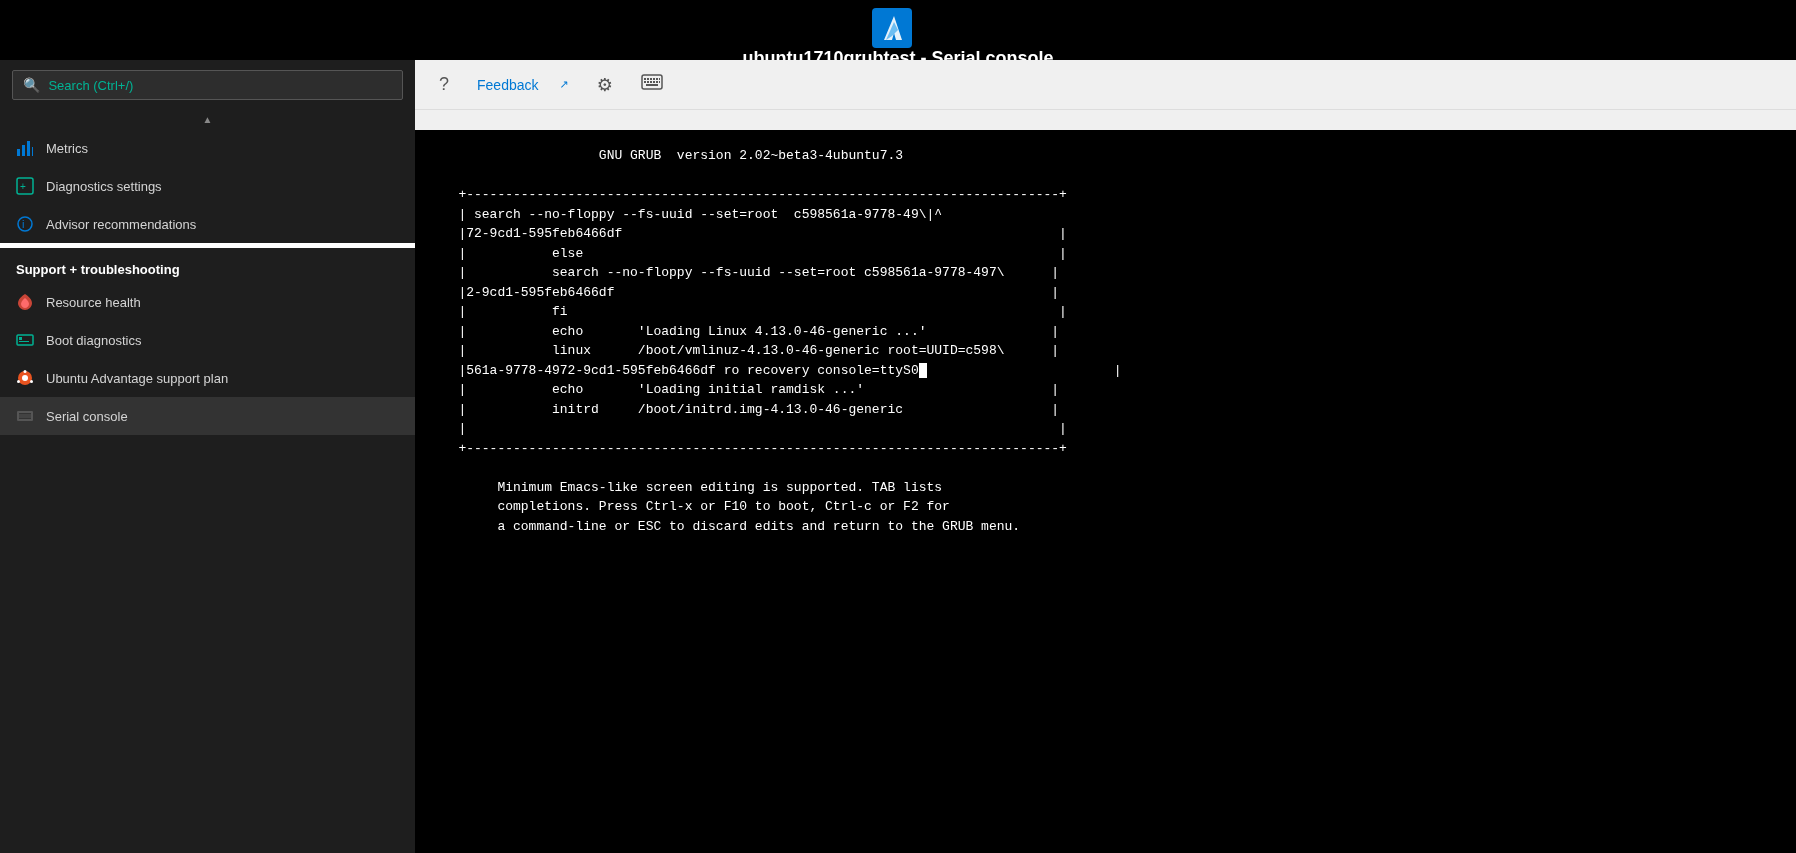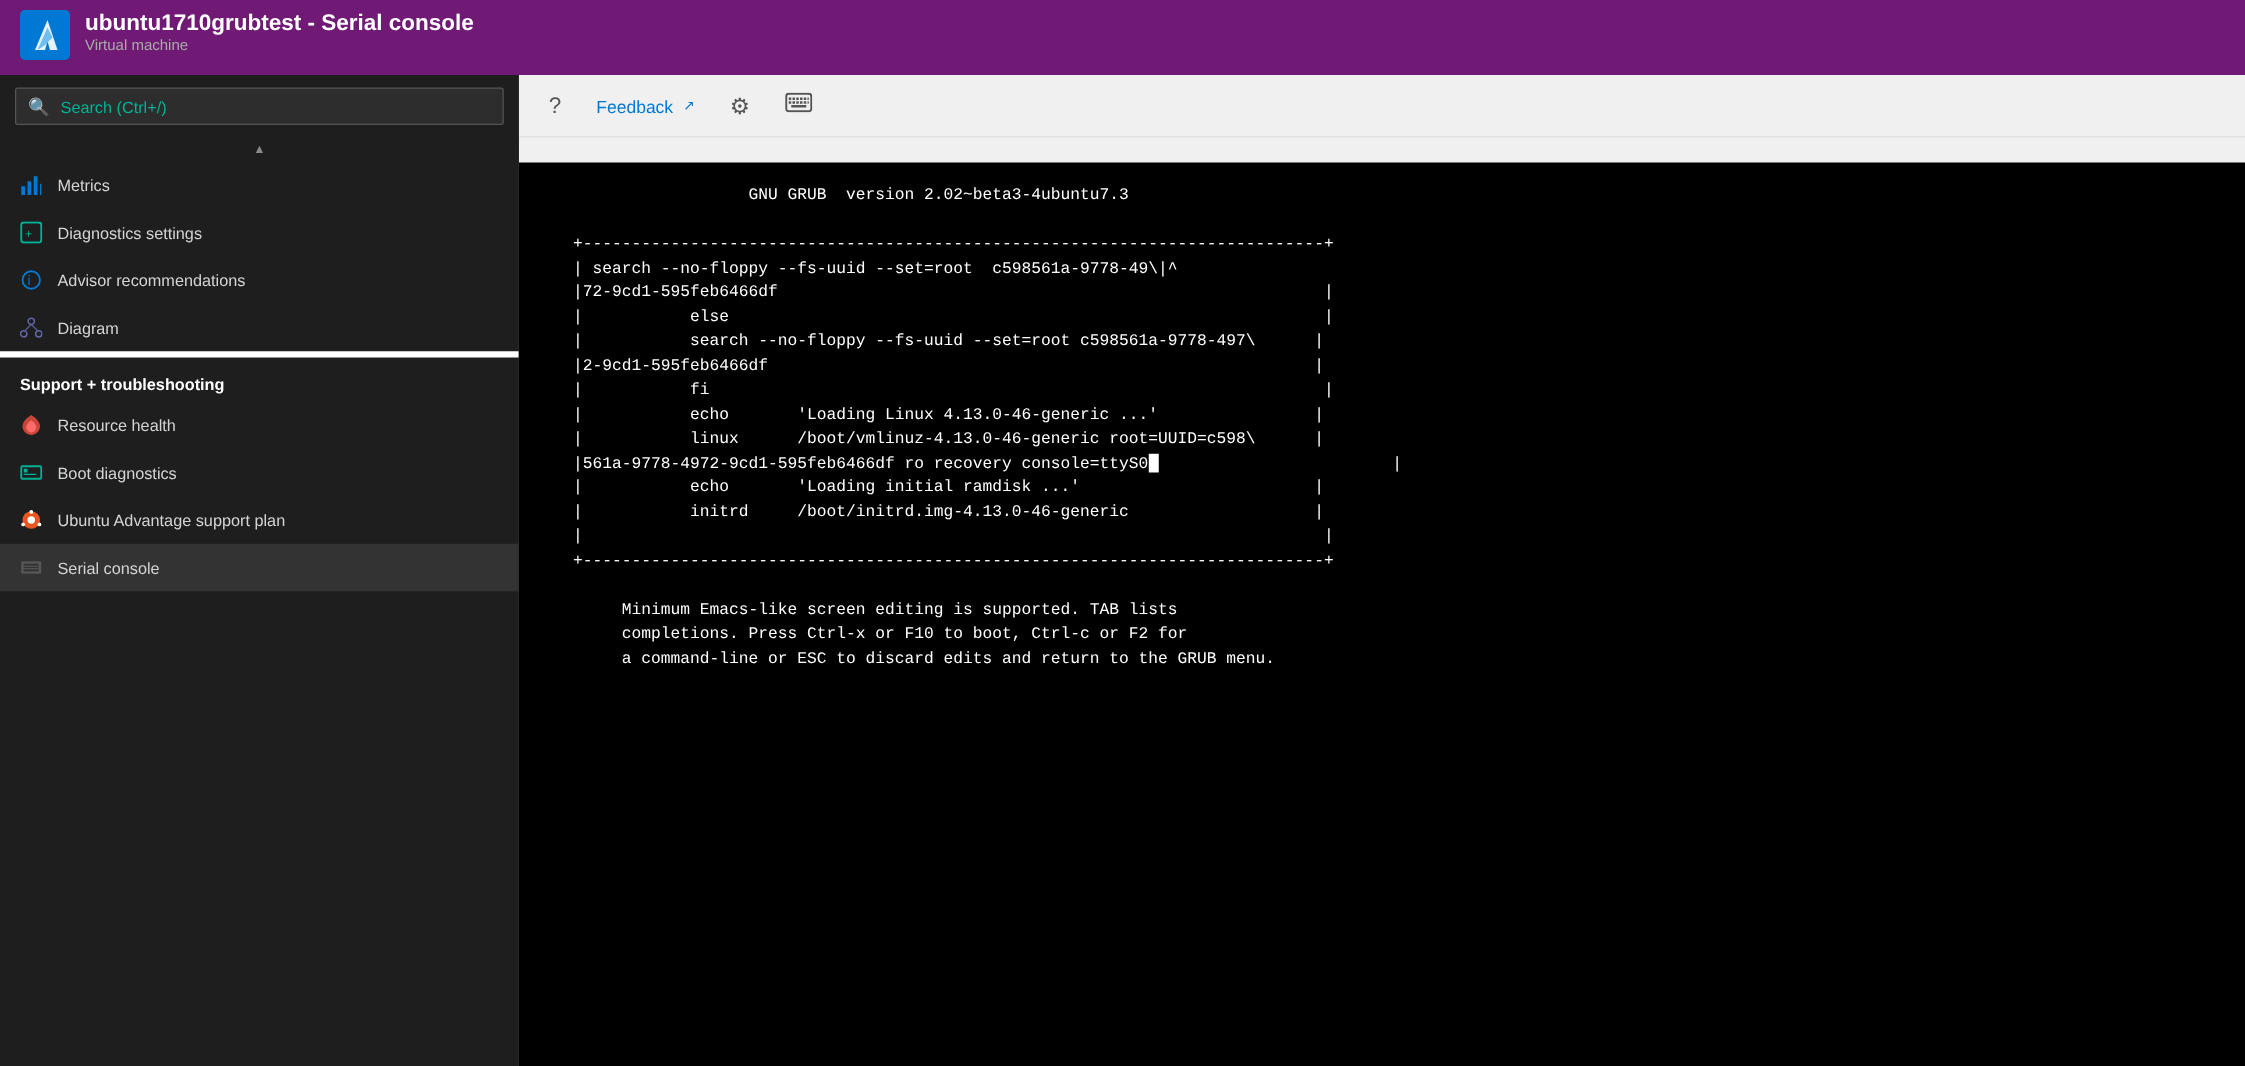--- a/index.html
+++ b/index.html
@@ -1,24 +1,26 @@
 <!DOCTYPE html>
 <html><head>
   <meta charset="utf-8">
   <style>
     * { box-sizing: border-box; margin: 0; padding: 0; }
     body { font-family: 'Segoe UI', sans-serif; background: #1a1a1a; display: flex; flex-direction: column; height: 853px; width: 1796px; overflow: hidden; }
 
     
     .header {
-      background: #701a75;
-      display: flex;
+      background: #000000;
+      display: flex;
+      align-items: center;
       padding: 8px 16px;
       height: 60px;
       flex-shrink: 0;
+      flex-direction: column;
     }
     .header-logo {
       width: 40px;
       height: 40px;
       margin-right: 12px;
       flex-shrink: 0;
     }
     .header-title-block { display: flex; flex-direction: column; }
     .header-title { color: #ffffff; font-size: 18px; font-weight: 600; }
     .header-subtitle { color: #aaaaaa; font-size: 12px; }
@@ -117,21 +119,21 @@
       border-bottom: 1px solid #ddd;
       height: 50px;
       flex-shrink: 0;
     }
     .toolbar-btn {
       background: transparent;
       border: none;
       cursor: pointer;
       display: flex;
       align-items: center;
-      gap: 8px;
+      gap: 21px;
       color: #0078d4;
       font-size: 14px;
       padding: 4px 8px;
     }
     .toolbar-icon-btn {
       background: transparent;
       border: none;
       cursor: pointer;
       color: #555;
       font-size: 18px;
@@ -235,32 +237,20 @@
       <div class="sidebar-icon icon-advisor">
         <svg width="18" height="18" viewBox="0 0 18 18">
             <circle cx="9" cy="9" r="7" fill="none" stroke="#0078d4" stroke-width="1.5"></circle>
             <text x="6" y="13" font-size="11" fill="#0078d4">i</text>
           </svg>
       </div>
       <span>Advisor recommendations</span>
     </div>
 
 
-    <div class="sidebar-item">
-      <div class="sidebar-icon icon-diagram">
-        <svg width="18" height="18" viewBox="0 0 18 18">
-            <circle cx="9" cy="4" r="2.5" fill="none" stroke="#6264a7" stroke-width="1.2"></circle>
-            <circle cx="3" cy="14" r="2.5" fill="none" stroke="#6264a7" stroke-width="1.2"></circle>
-            <circle cx="15" cy="14" r="2.5" fill="none" stroke="#6264a7" stroke-width="1.2"></circle>
-            <line x1="9" y1="6.5" x2="4" y2="11.5" stroke="#6264a7" stroke-width="1"></line>
-            <line x1="9" y1="6.5" x2="14" y2="11.5" stroke="#6264a7" stroke-width="1"></line>
-          </svg>
-      </div>
-      <span>Diagram</span>
-    </div>
 
     <div class="sidebar-section-header">Support + troubleshooting</div>
 
     <div class="sidebar-item">
       <div class="sidebar-icon icon-resource">
         <svg width="18" height="18" viewBox="0 0 18 18">
             <path d="M9 1 C9 1 2 5 2 10 C2 14 5.5 17 9 17 C12.5 17 16 14 16 10 C16 5 9 1 9 1Z" fill="#e74c3c" opacity="0.85"></path>
             <path d="M9 5 C9 5 5 8 5 11 C5 13 7 15 9 15 C11 15 13 13 13 11 C13 8 9 5 9 5Z" fill="#ff6b6b"></path>
           </svg>
       </div>

